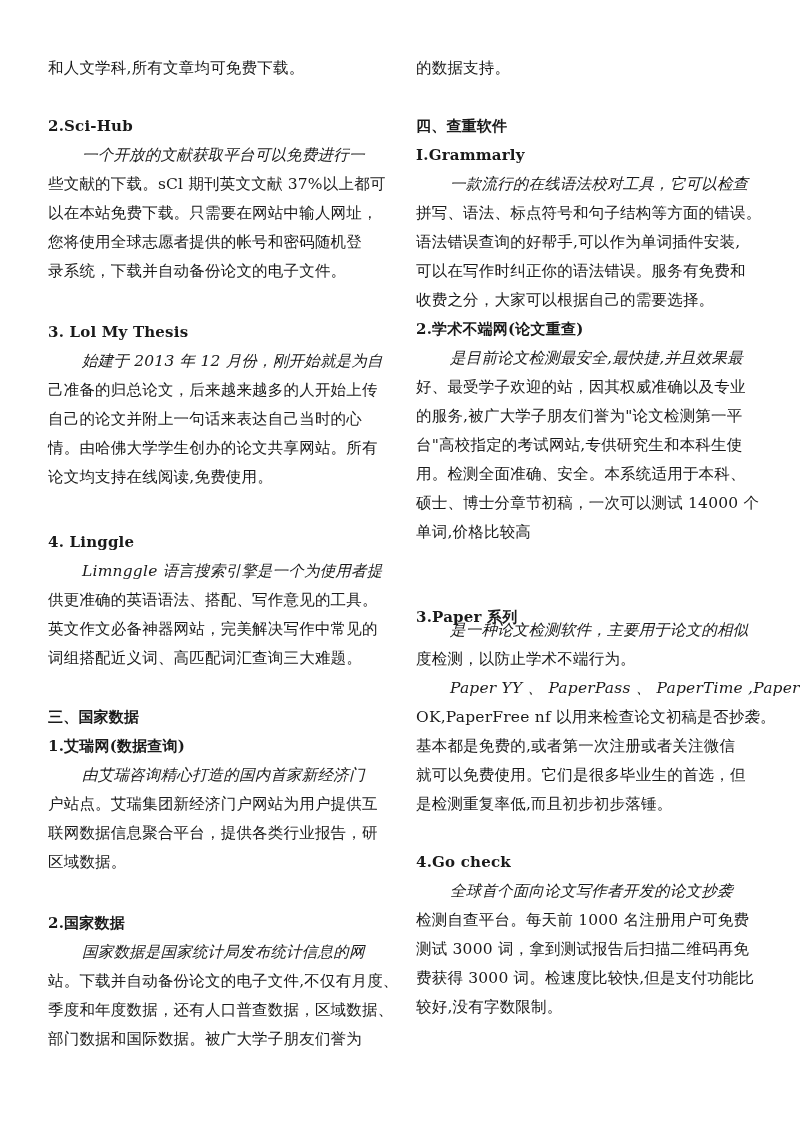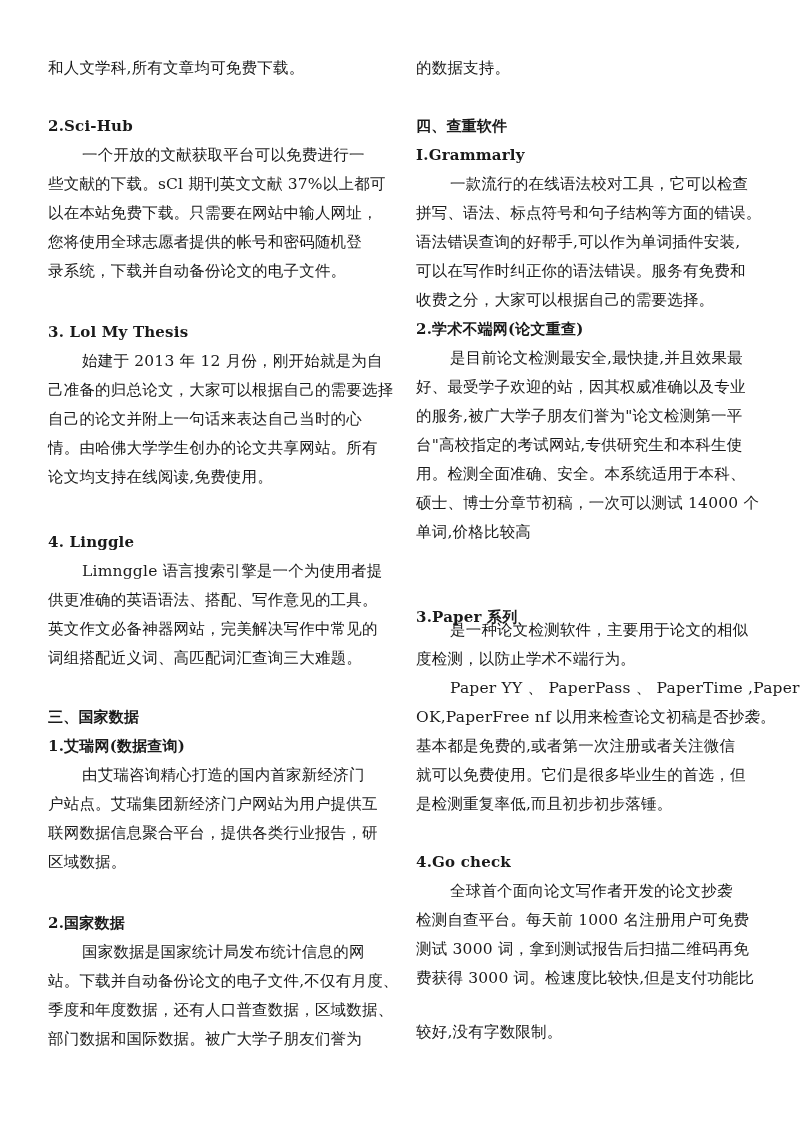--- a/index.html
+++ b/index.html
@@ -8,39 +8,39 @@
     font-family: "DejaVu Serif", "Liberation Serif", serif;
     color: #1a1a1a;
   }
   .col { position: absolute; top: 0; }
   .col-left { left: 48px; width: 350px; }
   .col-right { left: 416px; width: 366px; }
   .line {
     position: absolute; left: 0; white-space: nowrap;
     font-size: 15.5px; line-height: 20px; letter-spacing: 0.2px;
   }
-  .indent { padding-left: 34px; }
+  .indent { padding-left: 34px; font-style: italic; }
   .heading { font-weight: bold; font-size: 15px; }
 </style>
 </head>
 <body>
 
 <div class="col col-left">
   <div class="line" style="top:58px">和人文学科,所有文章均可免费下载。</div>
 
   <div class="line heading" style="top:116px">2.Sci-Hub</div>
   <div class="line indent" style="top:145px">一个开放的文献获取平台可以免费进行一</div>
   <div class="line" style="top:174px">些文献的下载。sCl 期刊英文文献 37%以上都可</div>
   <div class="line" style="top:203px">以在本站免费下载。只需要在网站中输人网址，</div>
   <div class="line" style="top:232px">您将使用全球志愿者提供的帐号和密码随机登</div>
   <div class="line" style="top:261px">录系统，下载并自动备份论文的电子文件。</div>
 
   <div class="line heading" style="top:322px">3. Lol My Thesis</div>
   <div class="line indent" style="top:351px">始建于 2013 年 12 月份，刚开始就是为自</div>
-  <div class="line" style="top:380px">己准备的归总论文，大家可以根据自己的需要选择</div>
+  <div class="line" style="top:380px">己准备的归总论文，后来越来越多的人开始上传</div>
   <div class="line" style="top:409px">自己的论文并附上一句话来表达自己当时的心</div>
   <div class="line" style="top:438px">情。由哈佛大学学生创办的论文共享网站。所有</div>
   <div class="line" style="top:467px">论文均支持在线阅读,免费使用。</div>
 
   <div class="line heading" style="top:532px">4. Linggle</div>
   <div class="line indent" style="top:561px">Limnggle 语言搜索引擎是一个为使用者提</div>
   <div class="line" style="top:590px">供更准确的英语语法、搭配、写作意见的工具。</div>
   <div class="line" style="top:619px">英文作文必备神器网站，完美解决写作中常见的</div>
   <div class="line" style="top:648px">词组搭配近义词、高匹配词汇查询三大难题。</div>
 
@@ -85,14 +85,14 @@
   <div class="line" style="top:707px">OK,PaperFree nf 以用来检查论文初稿是否抄袭。</div>
   <div class="line" style="top:736px">基本都是免费的,或者第一次注册或者关注微信</div>
   <div class="line" style="top:765px">就可以免费使用。它们是很多毕业生的首选，但</div>
   <div class="line" style="top:794px">是检测重复率低,而且初步初步落锤。</div>
 
   <div class="line heading" style="top:852px">4.Go check</div>
   <div class="line indent" style="top:881px">全球首个面向论文写作者开发的论文抄袭</div>
   <div class="line" style="top:910px">检测自查平台。每天前 1000 名注册用户可免费</div>
   <div class="line" style="top:939px">测试 3000 词，拿到测试报告后扫描二维码再免</div>
   <div class="line" style="top:968px">费获得  3000  词。检速度比较快,但是支付功能比</div>
-  <div class="line" style="top:1022px">较好,没有字数限制。</div>
+  <div class="line" style="top:997px">较好,没有字数限制。</div>
 </div>
 
 </body></html>

